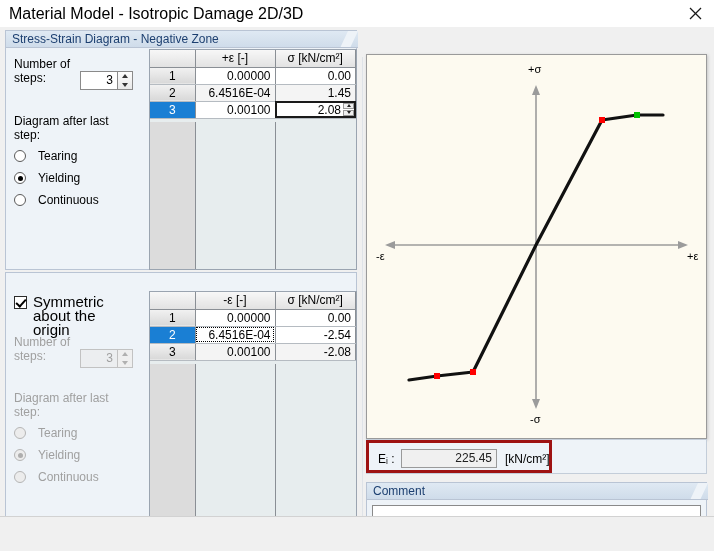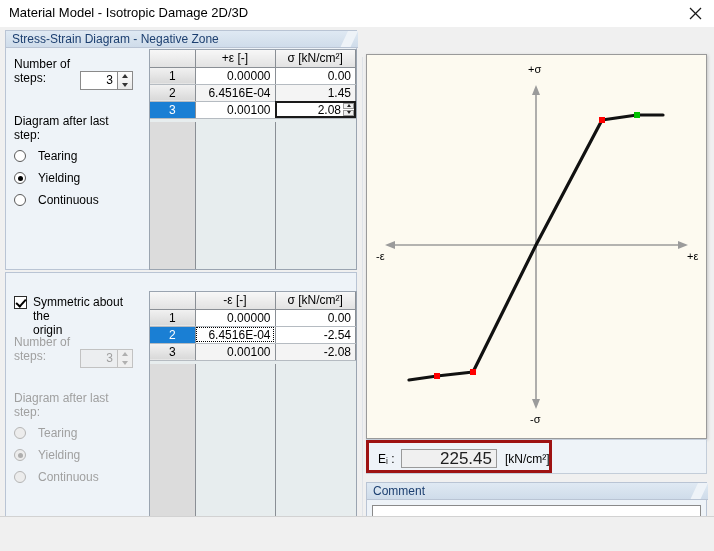--- a/index.html
+++ b/index.html
@@ -21,21 +21,21 @@
   #titlebar {
     position: absolute;
     left: 0; top: 0;
     width: 714px; height: 27px;
     background: #ffffff;
     border-bottom: 1px solid #dcdcdc;
   }
   #title-text {
     position: absolute;
     left: 9px; top: 5px;
-    font-size: 13px;
+    font-size: 16px;
     color: #000;
     white-space: nowrap;
   }
   #close-btn {
     position: absolute;
     right: 4px; top: 2px;
     width: 30px; height: 22px;
     display: flex; align-items: center; justify-content: center;
     cursor: pointer;
   }
@@ -194,21 +194,21 @@
     content: "";
     position: absolute;
     left: 3px; top: 0px;
     width: 4px; height: 8px;
     border: solid #000;
     border-width: 0 2px 2px 0;
     transform: rotate(42deg);
   }
   .check-label {
     margin-left: 6px;
-    font-size: 12px;
+    font-size: 15px;
     line-height: 14px;
     white-space: pre-line;
   }
 
   
   .tablewrap {
     position: absolute;
     box-sizing: border-box;
     border: 1px solid #9aa4b0;
     background: #e7edee;
@@ -335,21 +335,21 @@
   }
   #e-input {
     position: absolute;
     left: 32px; top: 6px;
     width: 96px; height: 19px;
     box-sizing: border-box;
     background: #f0f0f0;
     border: 1px solid #9a9a9a;
     text-align: right;
     padding-right: 4px;
-    font-size: 17px;
+    font-size: 12px;
     line-height: 17px;
     color: #202020;
   }
   #e-unit {
     position: absolute;
     left: 136px; top: 9px;
     font-size: 12px;
     white-space: nowrap;
   }
   #e-row-bg {

